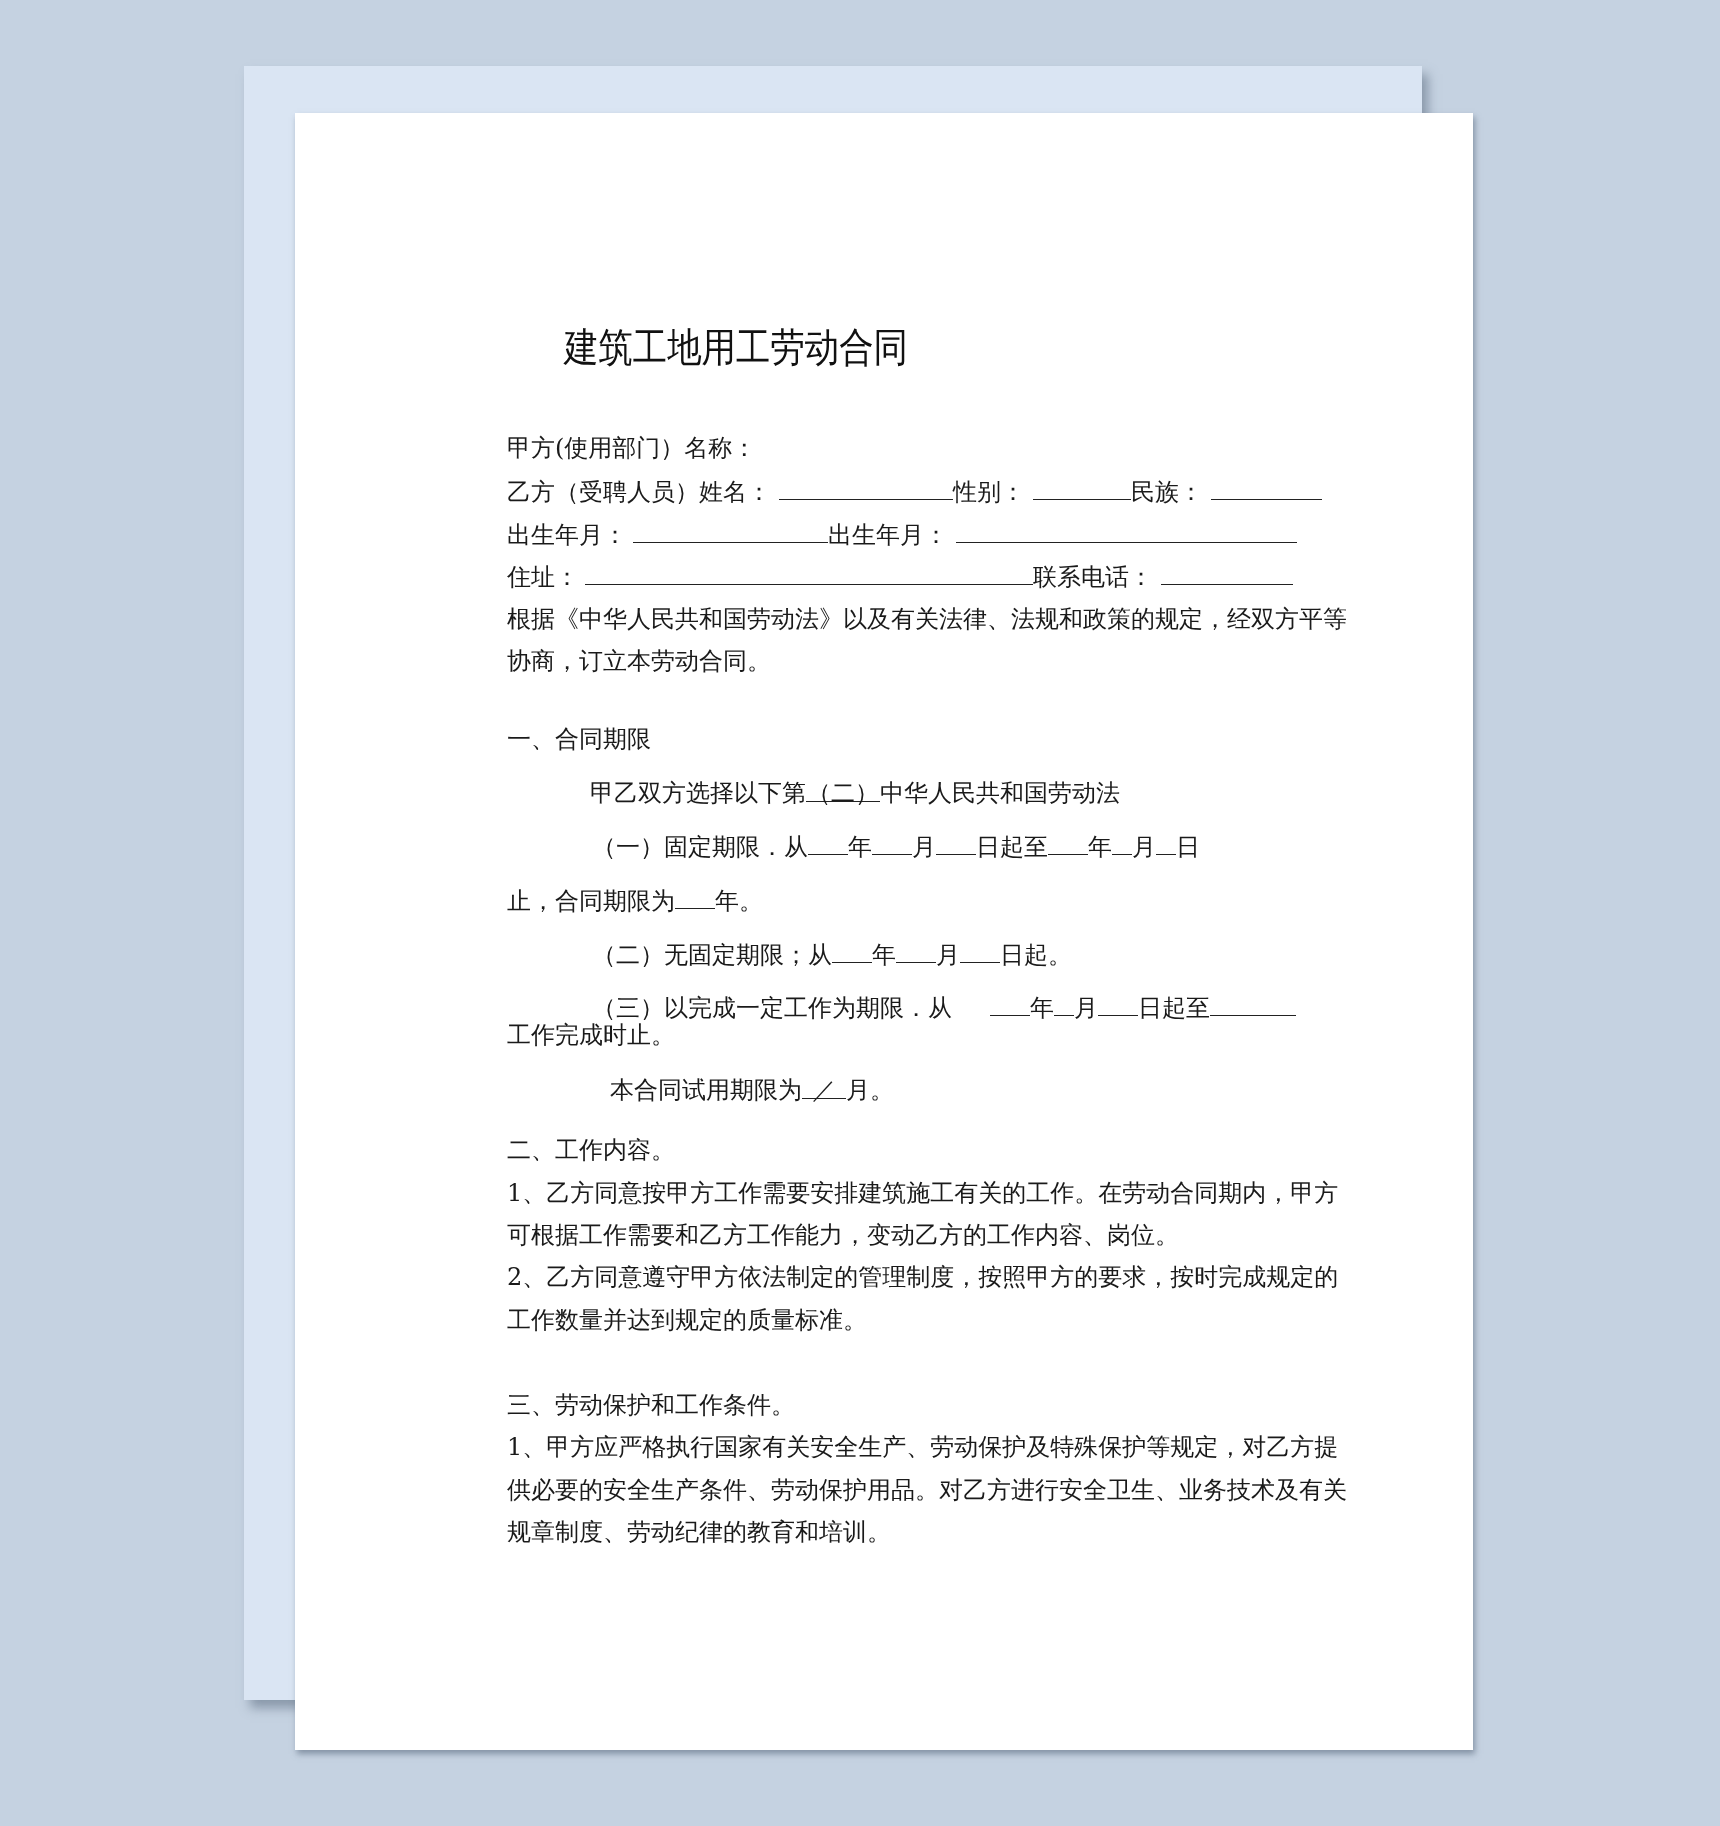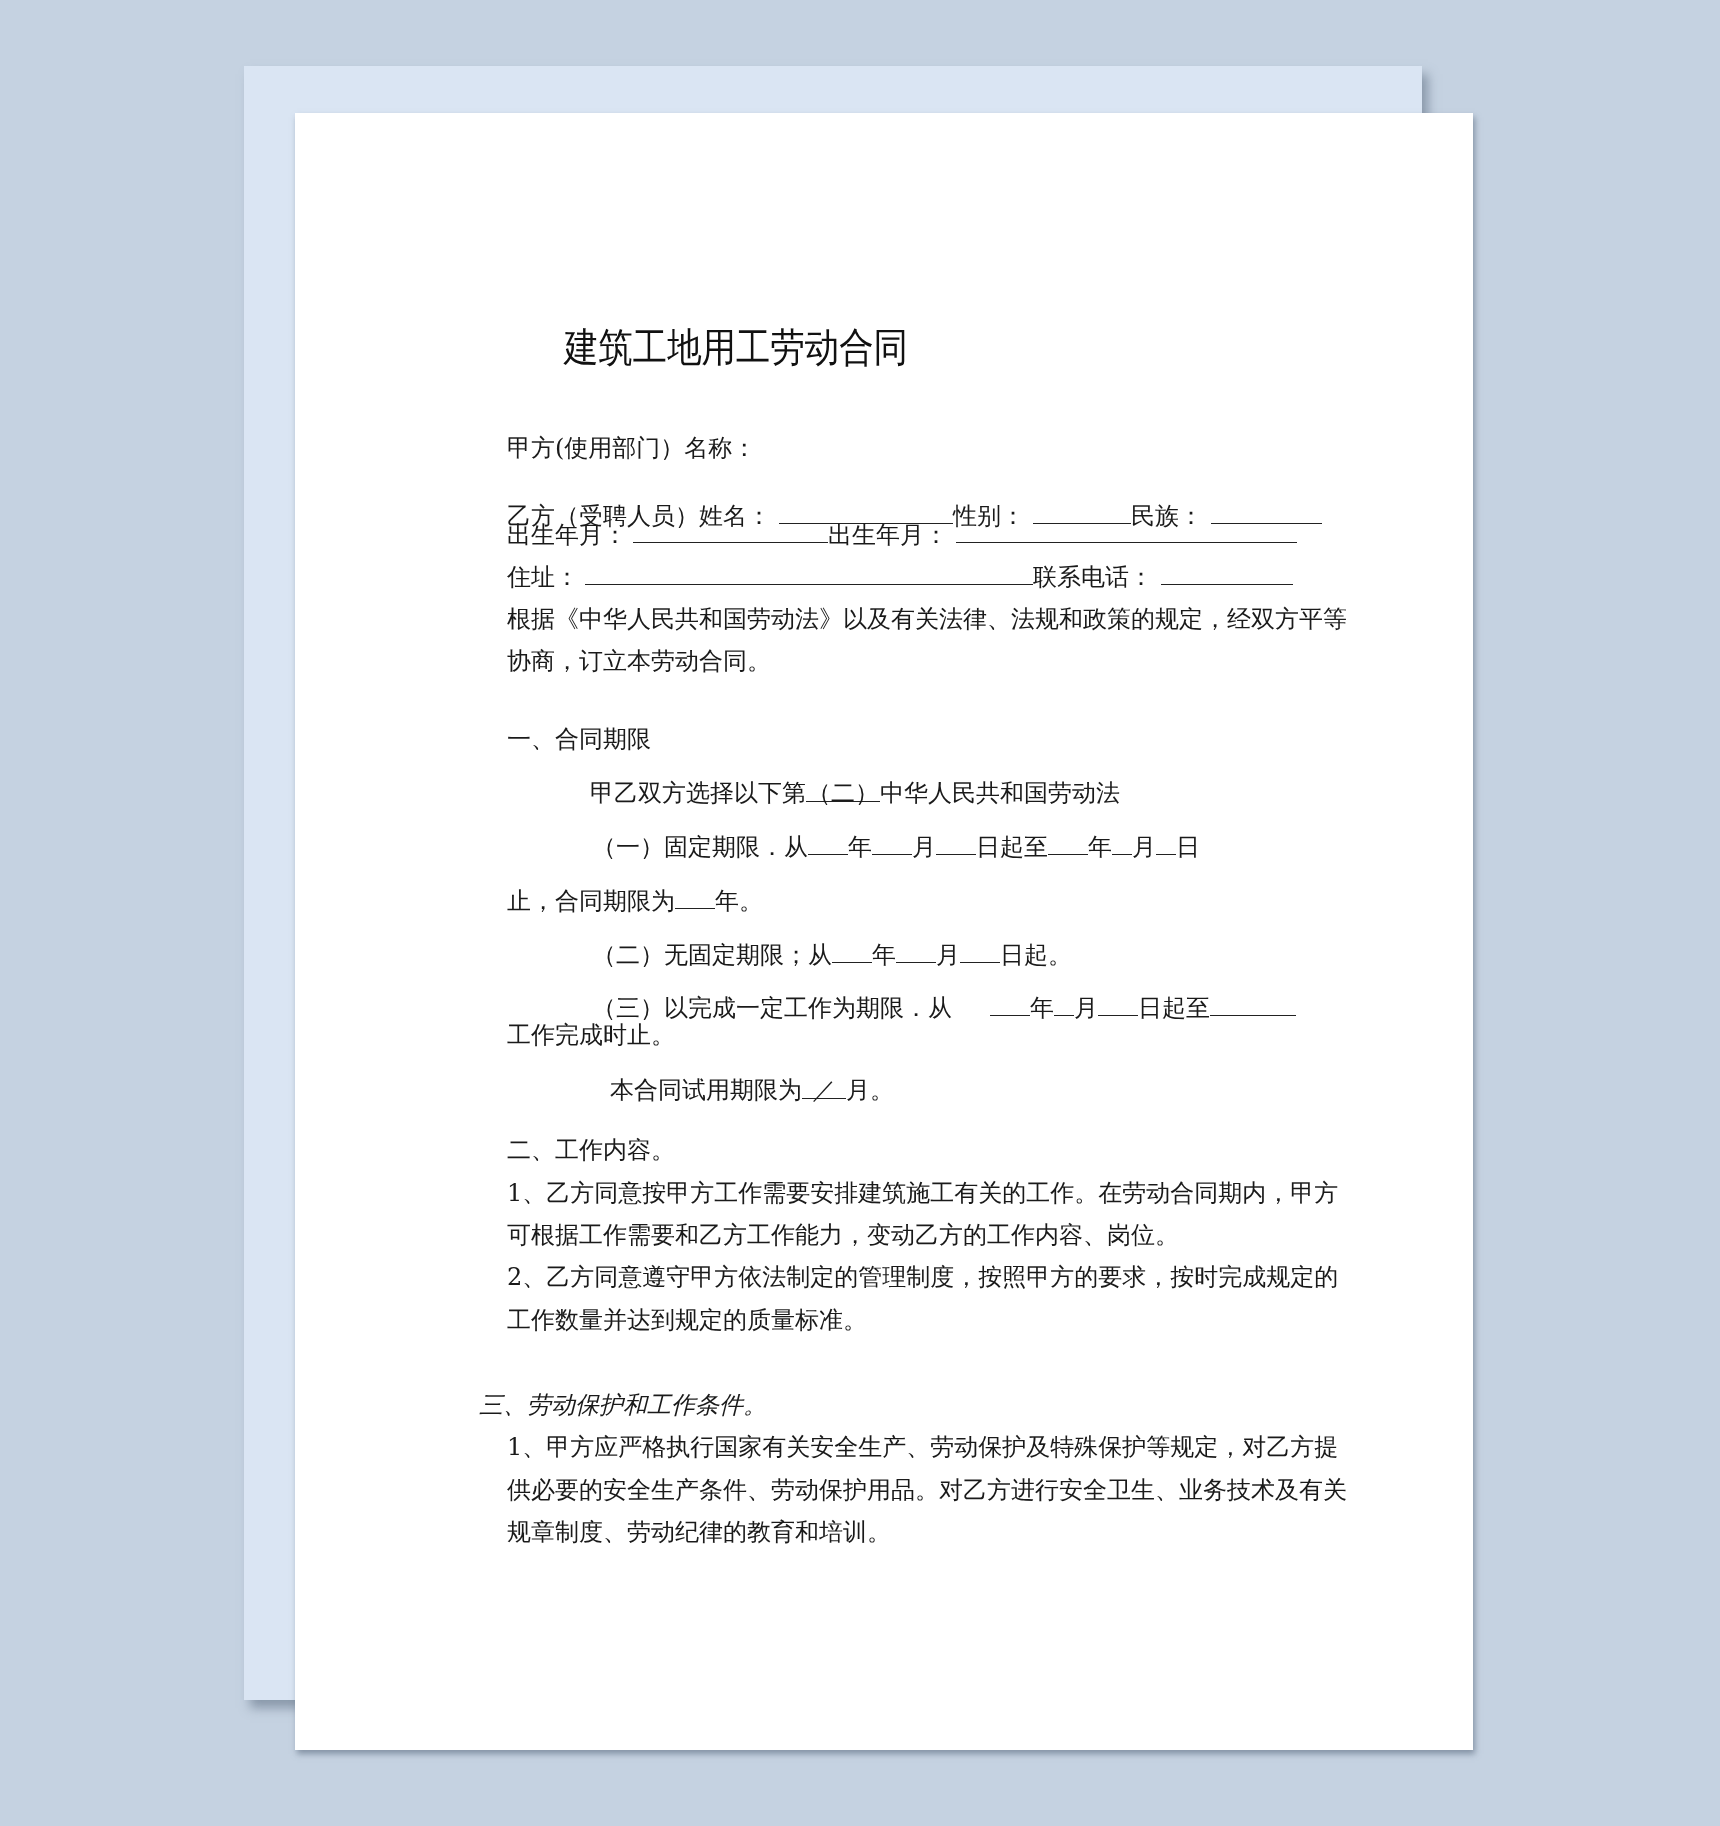--- a/index.html
+++ b/index.html
@@ -39,21 +39,21 @@
 
 <div class="back-page"></div>
 <div class="front-page"></div>
 
 <div class="title">建筑工地用工劳动合同</div>
 
 <div class="line" style="left:507px;top:436px;">
   <span>甲方(使用部门）名称：</span>
 </div>
 
-<div class="line" style="left:507px;top:479px;margin-top:24px;">
+<div class="line" style="left:507px;top:479px;">
   <span>乙方（受聘人员）姓名：</span><span class="blank" style="width:174px;margin-left:8px;"></span><span>性别：</span><span class="blank" style="width:98px;margin-left:8px;"></span><span>民族：</span><span class="blank" style="width:111px;margin-left:8px;"></span>
 </div>
 
 <div class="line" style="left:507px;top:522px;">
   <span>出生年月：</span><span class="blank" style="width:195px;margin-left:6px;"></span><span>出生年月：</span><span class="blank" style="width:341px;margin-left:8px;"></span>
 </div>
 
 <div class="line" style="left:507px;top:564px;">
   <span>住址：</span><span class="blank" style="width:448px;margin-left:6px;"></span><span>联系电话：</span><span class="blank" style="width:132px;margin-left:8px;"></span>
 </div>
@@ -87,16 +87,16 @@
 <div class="line" style="left:610px;top:1078px;">
   <span>本合同试用期限为</span><span class="blank" style="width:44px;">／</span><span>月。</span>
 </div>
 
 <div class="line heading" style="left:507px;top:1138px;">二、工作内容。</div>
 <div class="line" style="left:507px;top:1181px;">1、乙方同意按甲方工作需要安排建筑施工有关的工作。在劳动合同期内，甲方</div>
 <div class="line" style="left:507px;top:1223px;">可根据工作需要和乙方工作能力，变动乙方的工作内容、岗位。</div>
 <div class="line" style="left:507px;top:1265px;">2、乙方同意遵守甲方依法制定的管理制度，按照甲方的要求，按时完成规定的</div>
 <div class="line" style="left:507px;top:1308px;">工作数量并达到规定的质量标准。</div>
 
-<div class="line heading" style="left:479px;top:1393px;font-style:italic;">三、劳动保护和工作条件。</div>
+<div class="line heading" style="left:507px;top:1393px;">三、劳动保护和工作条件。</div>
 <div class="line" style="left:507px;top:1435px;">1、甲方应严格执行国家有关安全生产、劳动保护及特殊保护等规定，对乙方提</div>
 <div class="line" style="left:507px;top:1478px;">供必要的安全生产条件、劳动保护用品。对乙方进行安全卫生、业务技术及有关</div>
 <div class="line" style="left:507px;top:1520px;">规章制度、劳动纪律的教育和培训。</div>
 
 </body></html>

